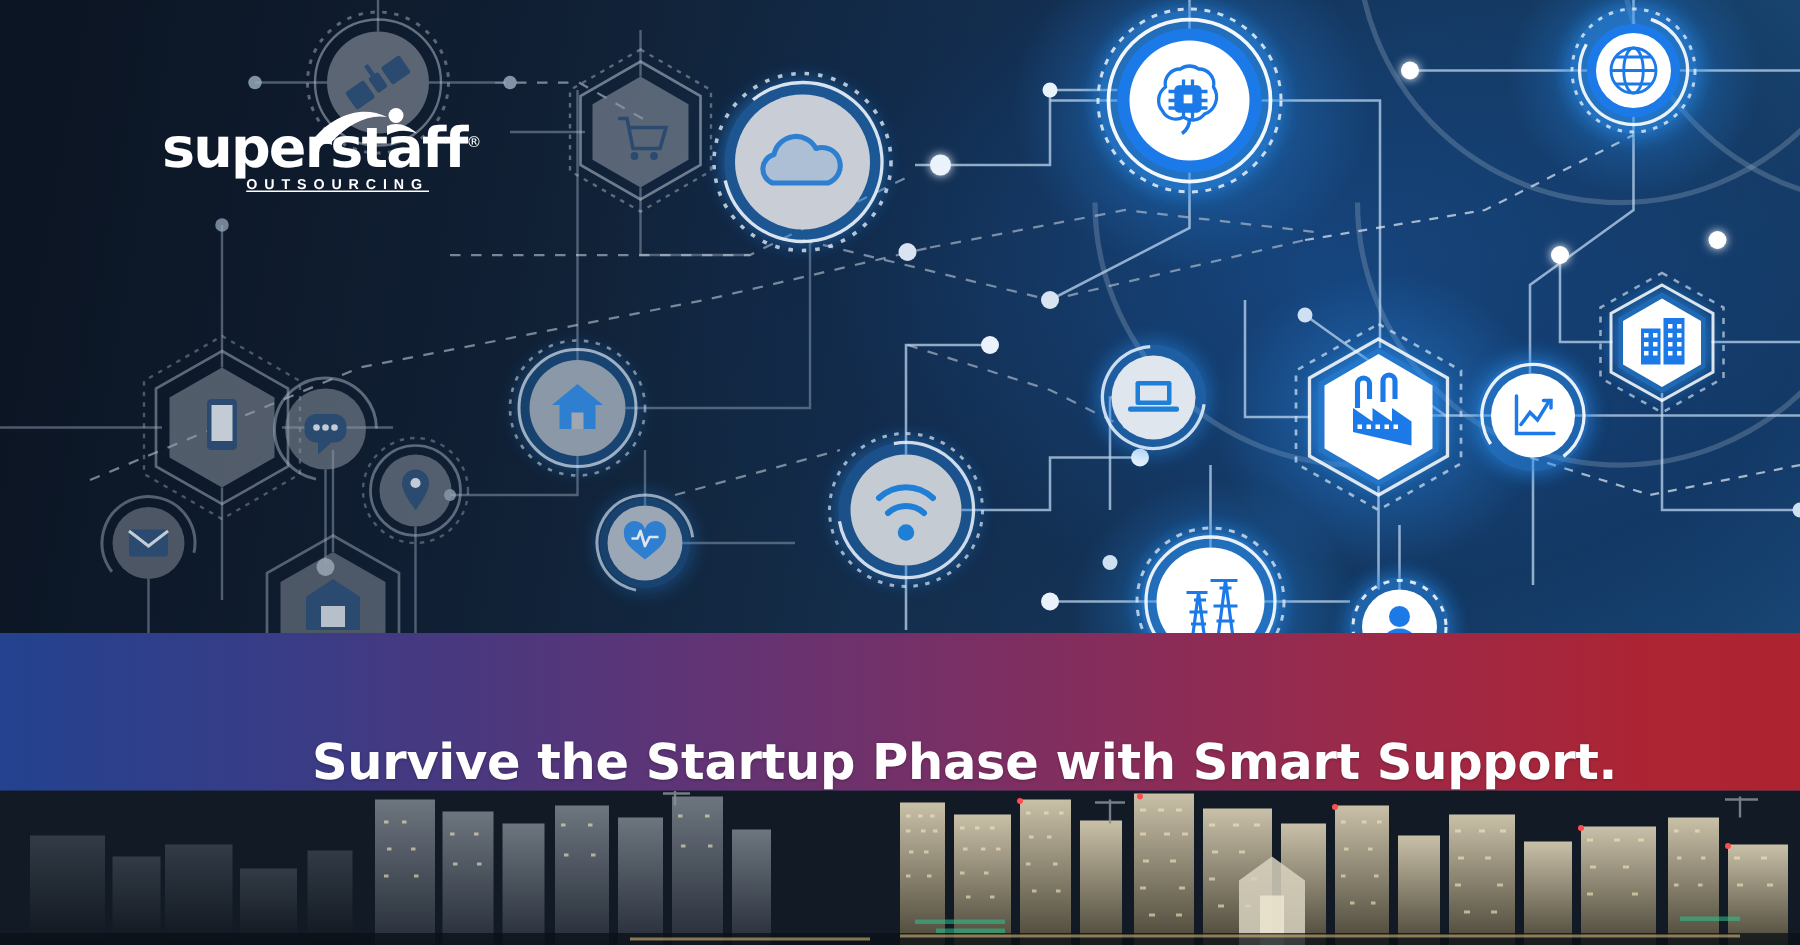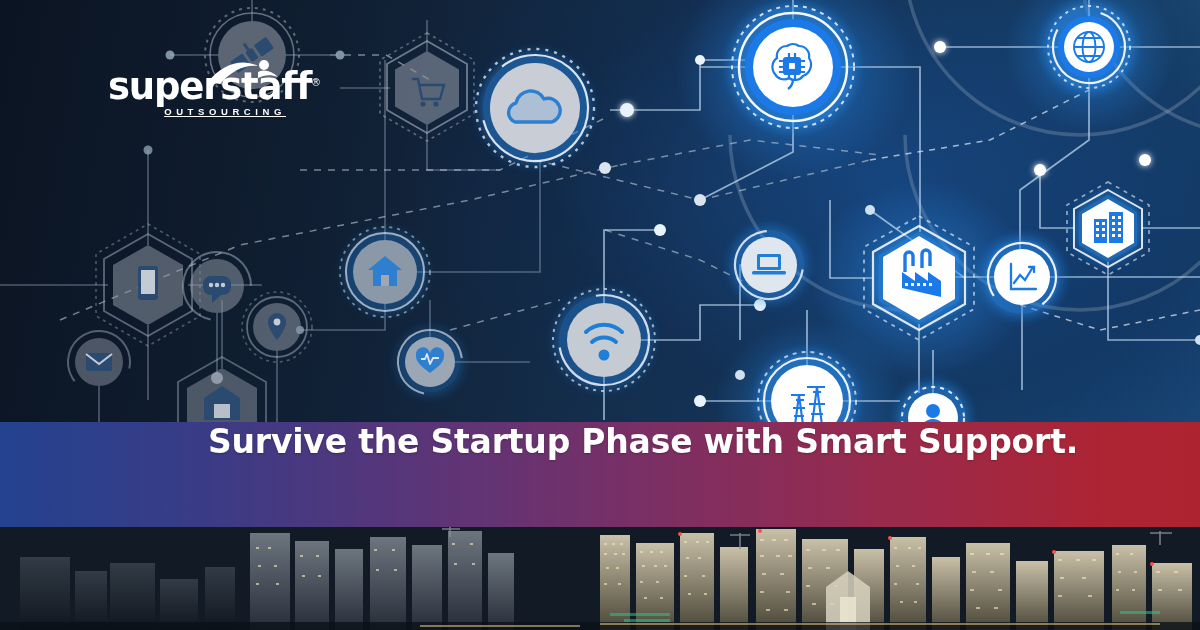--- a/index.html
+++ b/index.html
@@ -9,32 +9,32 @@
 
   
   .net{position:absolute;left:0;top:0;width:1200px;height:530px;overflow:hidden;
        background:
          radial-gradient(ellipse 600px 400px at 880px 180px, rgba(22,70,130,.85) 0%, rgba(14,42,82,.35) 55%, rgba(0,0,0,0) 80%),
          radial-gradient(ellipse 520px 420px at 1120px 300px, rgba(18,58,112,.6) 0%, rgba(0,0,0,0) 75%),
          linear-gradient(100deg,#0b1422 0%,#101f33 28%,#15304f 55%,#174168 78%,#1b4c77 100%);}
   .net svg{position:absolute;left:0;top:0;}
 
   
-  .logo{position:absolute;left:108px;top:68px;width:180px;height:56px;z-index:40;}
+  .logo{position:absolute;left:108px;top:80px;width:180px;height:56px;z-index:40;}
   .logo-word{font-size:37px;font-weight:bold;color:#fff;letter-spacing:-1.2px;line-height:1;
              font-family:"DejaVu Sans","Liberation Sans",sans-serif;}
   .logo-reg{font-size:10px;vertical-align:super;font-weight:normal;}
   .logo-sub{font-size:9.5px;color:#fff;letter-spacing:4.6px;text-align:right;
             margin-top:1px;padding-right:2px;font-weight:bold;text-decoration:underline;}
   .logo-swoosh{position:absolute;left:100px;top:-8px;width:86px;height:26px;}
 
   
   .banner{position:absolute;left:0;top:422px;width:1200px;height:105px;z-index:50;
           background:linear-gradient(90deg,#23428f 0%,#3c3b85 18%,#5f3476 38%,#7c2f63 55%,#9a2a4b 75%,#ad2433 92%,#ae2330 100%);
-          display:flex;align-items:flex-start;}
+          display:flex;align-items:flex-end;}
   .banner-text{color:#fff;font-size:33px;font-weight:bold;letter-spacing:-.2px;
                padding-left:208px;font-family:"DejaVu Sans","Liberation Sans",sans-serif;
                text-shadow:0 1px 2px rgba(0,0,0,.25);}
 
   
   .city{position:absolute;left:0;top:527px;width:1200px;height:103px;overflow:hidden;
         background:linear-gradient(180deg,#1d2838 0%,#141d2a 45%,#0b1119 100%);}
   .city svg{position:absolute;left:0;top:0;}
 </style>
 </head>

